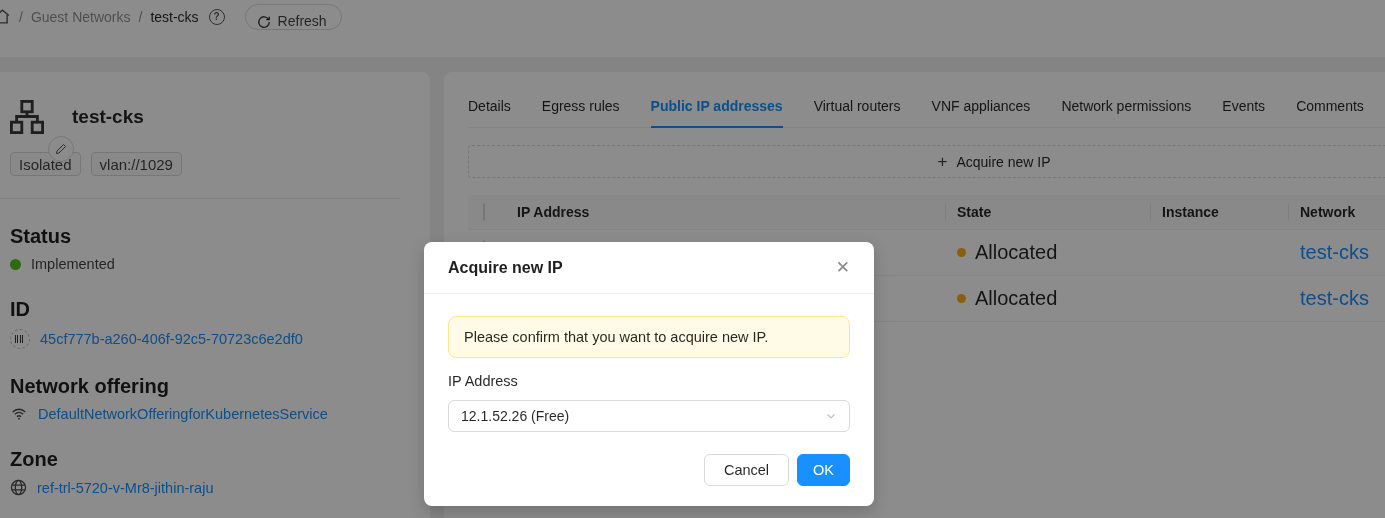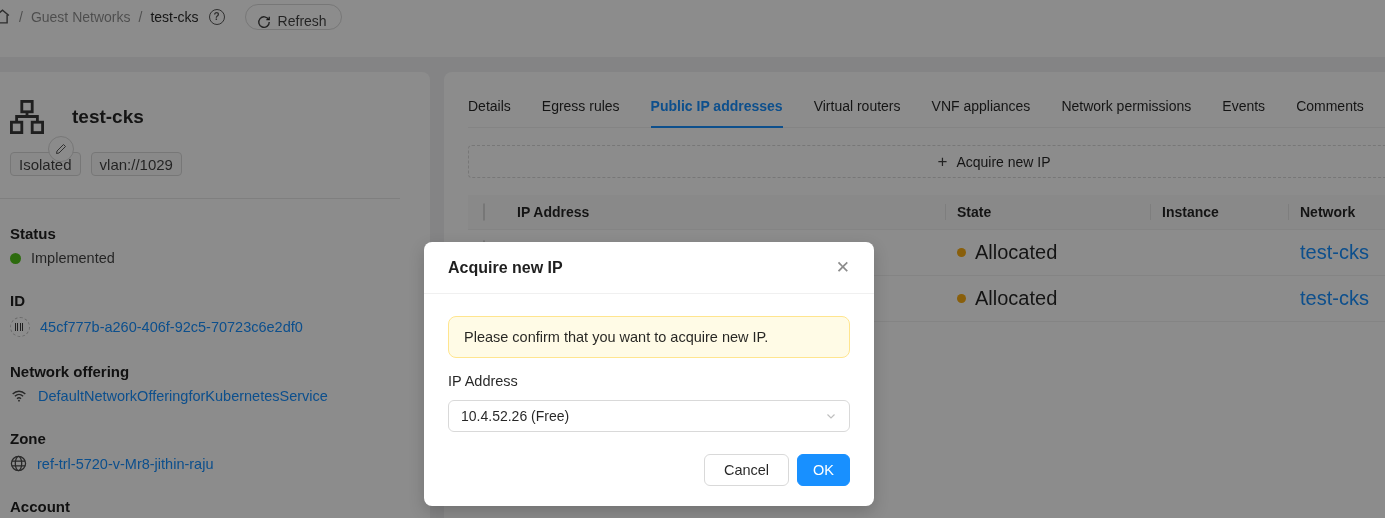--- a/index.html
+++ b/index.html
@@ -47,21 +47,21 @@
     border:1px solid #d9d9d9; border-radius:50%; background:#fdfdfd;
     display:flex; align-items:center; justify-content:center; color:#595959; cursor:pointer;
   }
   .tag {
     height:24px; padding:0 8px; border:1px solid #d9d9d9; border-radius:4px;
     background:#fafafa; font-size:15px; color:rgba(0,0,0,.75);
     display:inline-flex; align-items:center;
   }
   .side-divider { border:none; border-top:1px solid #e8e8e8; margin:22px 0 0 -14px; }
   .info-section { margin-top:26px; }
-  .info-label { font-weight:700; font-size:15px; color:#1f1f1f; }
+  .info-label { font-weight:700; font-size:20px; color:#1f1f1f; }
   .info-value { margin-top:8px; display:flex; align-items:center; gap:10px; font-size:14.5px; color:rgba(0,0,0,.75);text-align:right; }
   .status-dot { width:11px; height:11px; border-radius:50%; background:#52c41a; flex:0 0 auto; }
   .blue-link { color:#1890ff; text-decoration:none; cursor:pointer; }
   .barcode-circle {
     width:20px; height:20px; border:1px dashed #bfbfbf; border-radius:50%;
     display:inline-flex; align-items:center; justify-content:center; flex:0 0 auto;
   }
   .barcode-bars {
     width:10px; height:8px;
     background:repeating-linear-gradient(90deg,#3a3a3a 0 1px,transparent 1px 2.5px);
@@ -312,21 +312,21 @@
 
 <div class="modal">
   <div class="modal-header">
     <span class="modal-title">Acquire new IP</span>
     <span class="modal-close">✕</span>
   </div>
   <div class="modal-body">
     <div class="alert-warning">Please confirm that you want to acquire new IP.</div>
     <div class="field-label">IP Address</div>
     <div class="select">
-      <span>10.4.52.26 (Free)</span>
+      <span>12.1.52.26 (Free)</span>
       <span class="chev">
         <svg width="12" height="12" viewBox="0 0 24 24" fill="none" stroke="currentColor" stroke-width="2.4">
             <path d="M5 9l7 7 7-7"></path>
           </svg>
       </span>
     </div>
     <div class="modal-footer">
       <button class="btn btn-default">Cancel</button>
       <button class="btn btn-primary">OK</button>
     </div>

